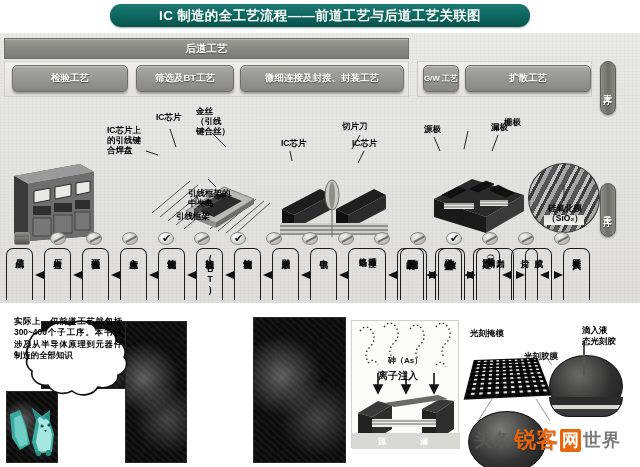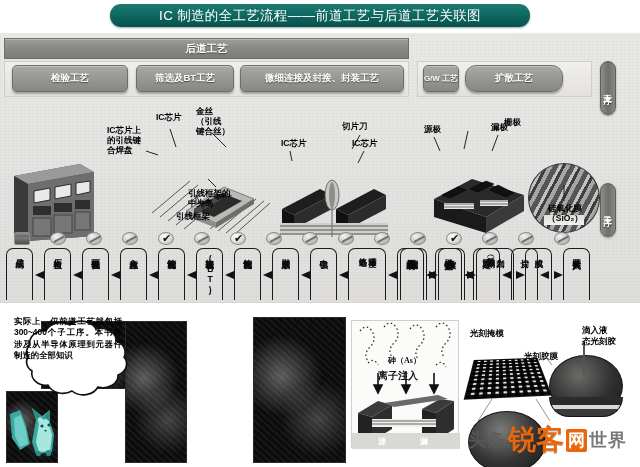--- a/index.html
+++ b/index.html
@@ -14,21 +14,21 @@
 
   
   .title-banner {
     position:absolute; left:110px; top:4px; width:420px; height:23px;
     background:linear-gradient(180deg,#1d7a72 0%,#0d655e 55%,#07524c 100%);
     border-radius:11px;
     display:flex; align-items:center; justify-content:center;
     box-shadow:0 1px 2px rgba(0,0,0,.35);
   }
   .title-banner span {
-    color:#fff; font-size:13.5px; font-weight:normal; letter-spacing:.3px;
+    color:#fff; font-size:13.5px; font-weight:bold; letter-spacing:.3px;
     white-space:nowrap;
   }
 
   
   .panel {
     position:absolute; left:0; top:33px; width:640px; height:300px;
     background:linear-gradient(180deg,#e9e9e7 0%,#e4e4e2 40%,#dedddb 100%);
   }
   .panel-noise {
     position:absolute; inset:0;
@@ -187,21 +187,21 @@
       radial-gradient(circle at 30% 40%, rgba(255,255,255,.33) 0%, transparent 38%),
       radial-gradient(circle at 70% 70%, rgba(255,255,255,.22) 0%, transparent 32%),
       repeating-linear-gradient(42deg, rgba(255,255,255,.05) 0 2px, transparent 2px 5px);
   }
 
   
   .ion {
     position:absolute; left:351px; top:17px; width:108px; height:128px;
     background:#fbfbfa; border:1px solid #cfcfcc;
   }
-  .ion-lbl { position:absolute; font-size:8px; font-weight:bold; color:#111;font-family:Liberation Serif, serif; }
+  .ion-lbl { position:absolute; font-size:8px; font-weight:bold; color:#111; }
 
   
   .mask {
     position:absolute; left:470px; top:48px; width:74px; height:48px;
     background:
       repeating-linear-gradient(0deg,#111 0 3px,#f4f4f2 3px 5px),
       repeating-linear-gradient(90deg,#111 0 4px,#ececea 4px 7px);
     background-blend-mode:multiply;
     border:1px solid #111;
     transform: perspective(90px) rotateX(38deg) rotateZ(-3deg);
@@ -225,21 +225,21 @@
     background:radial-gradient(ellipse at 42% 30%, #7a7a78 0%, #333 55%, #1b1b1b 100%);
     border:1px solid #141414;
   }
 
   .watermark {
     position:absolute; left:455px; top:418px; width:185px; height:44px;
     display:flex; align-items:center; justify-content:center; gap:2px;
     pointer-events:none;
   }
   .wm-gray { color:rgba(90,90,90,.82); font-size:18px; font-weight:bold; letter-spacing:1px; }
-  .wm-orange { color:#e8670c; font-size:28px; font-weight:bold; letter-spacing:0px; text-shadow:0 1px 1px rgba(0,0,0,.3); }
+  .wm-orange { color:#e8670c; font-size:22px; font-weight:bold; letter-spacing:0px; text-shadow:0 1px 1px rgba(0,0,0,.3); }
   .wm-box {
     color:#fff; background:#e8670c; font-size:17px; font-weight:bold;
     padding:0 2px; border-radius:2px;
   }
 
   .fox { position:absolute; left:6px; top:404px; width:62px; height:58px; }
 </style>
 </head>
 <body>
 
@@ -265,21 +265,21 @@
     <div class="pbox" style="left:136px; top:32px; width:98px;">
       <span>筛选及BT工艺</span>
     </div>
     <div class="pbox" style="left:240px; top:32px; width:164px;">
       <span>微细连接及封接、封装工艺</span>
     </div>
     <div class="pbox two-line" style="left:423px; top:32px; width:36px;">
       <span>G/W
 工艺</span>
     </div>
-    <div class="pbox" style="left:465px; top:32px; width:98px;border-radius:11px;">
+    <div class="pbox" style="left:465px; top:32px; width:126px;">
       <span>扩散工艺</span>
     </div>
 
     <div class="pill" style="left:600px; top:28px; height:54px;">
       <span>大工序</span>
     </div>
     <div class="pill" style="left:600px; top:150px; height:54px;">
       <span>子工序</span>
     </div>
 

